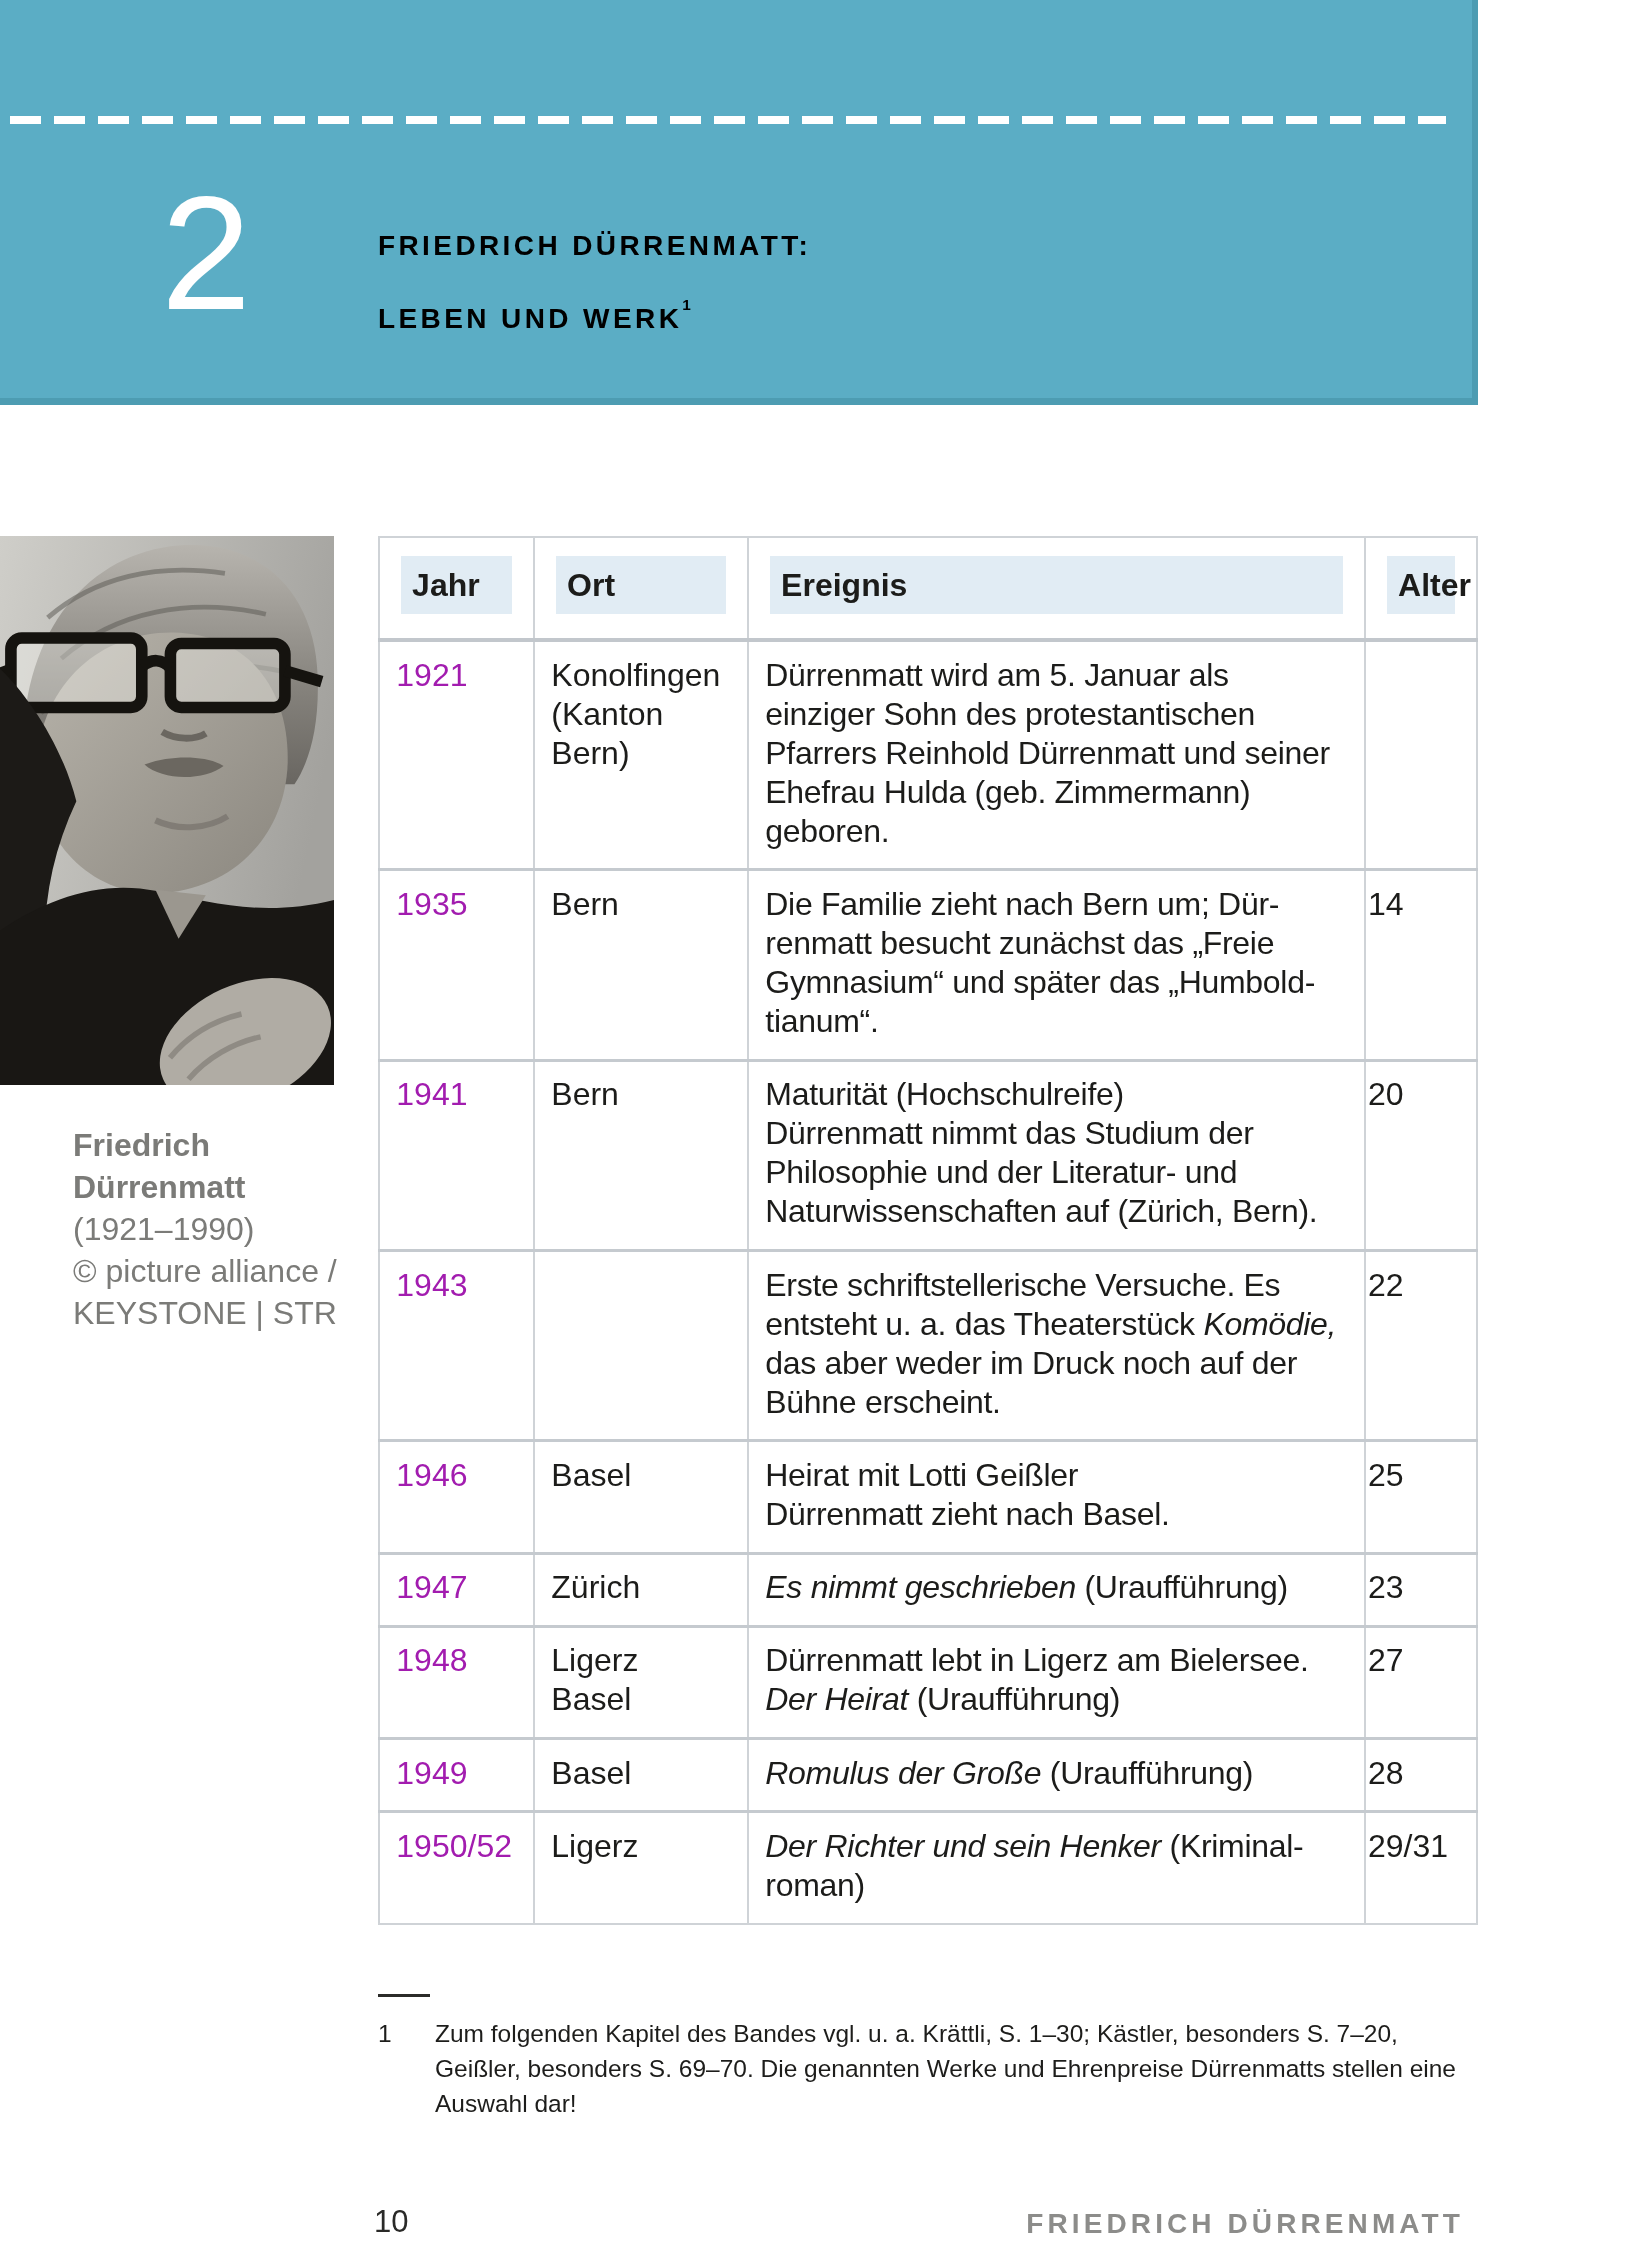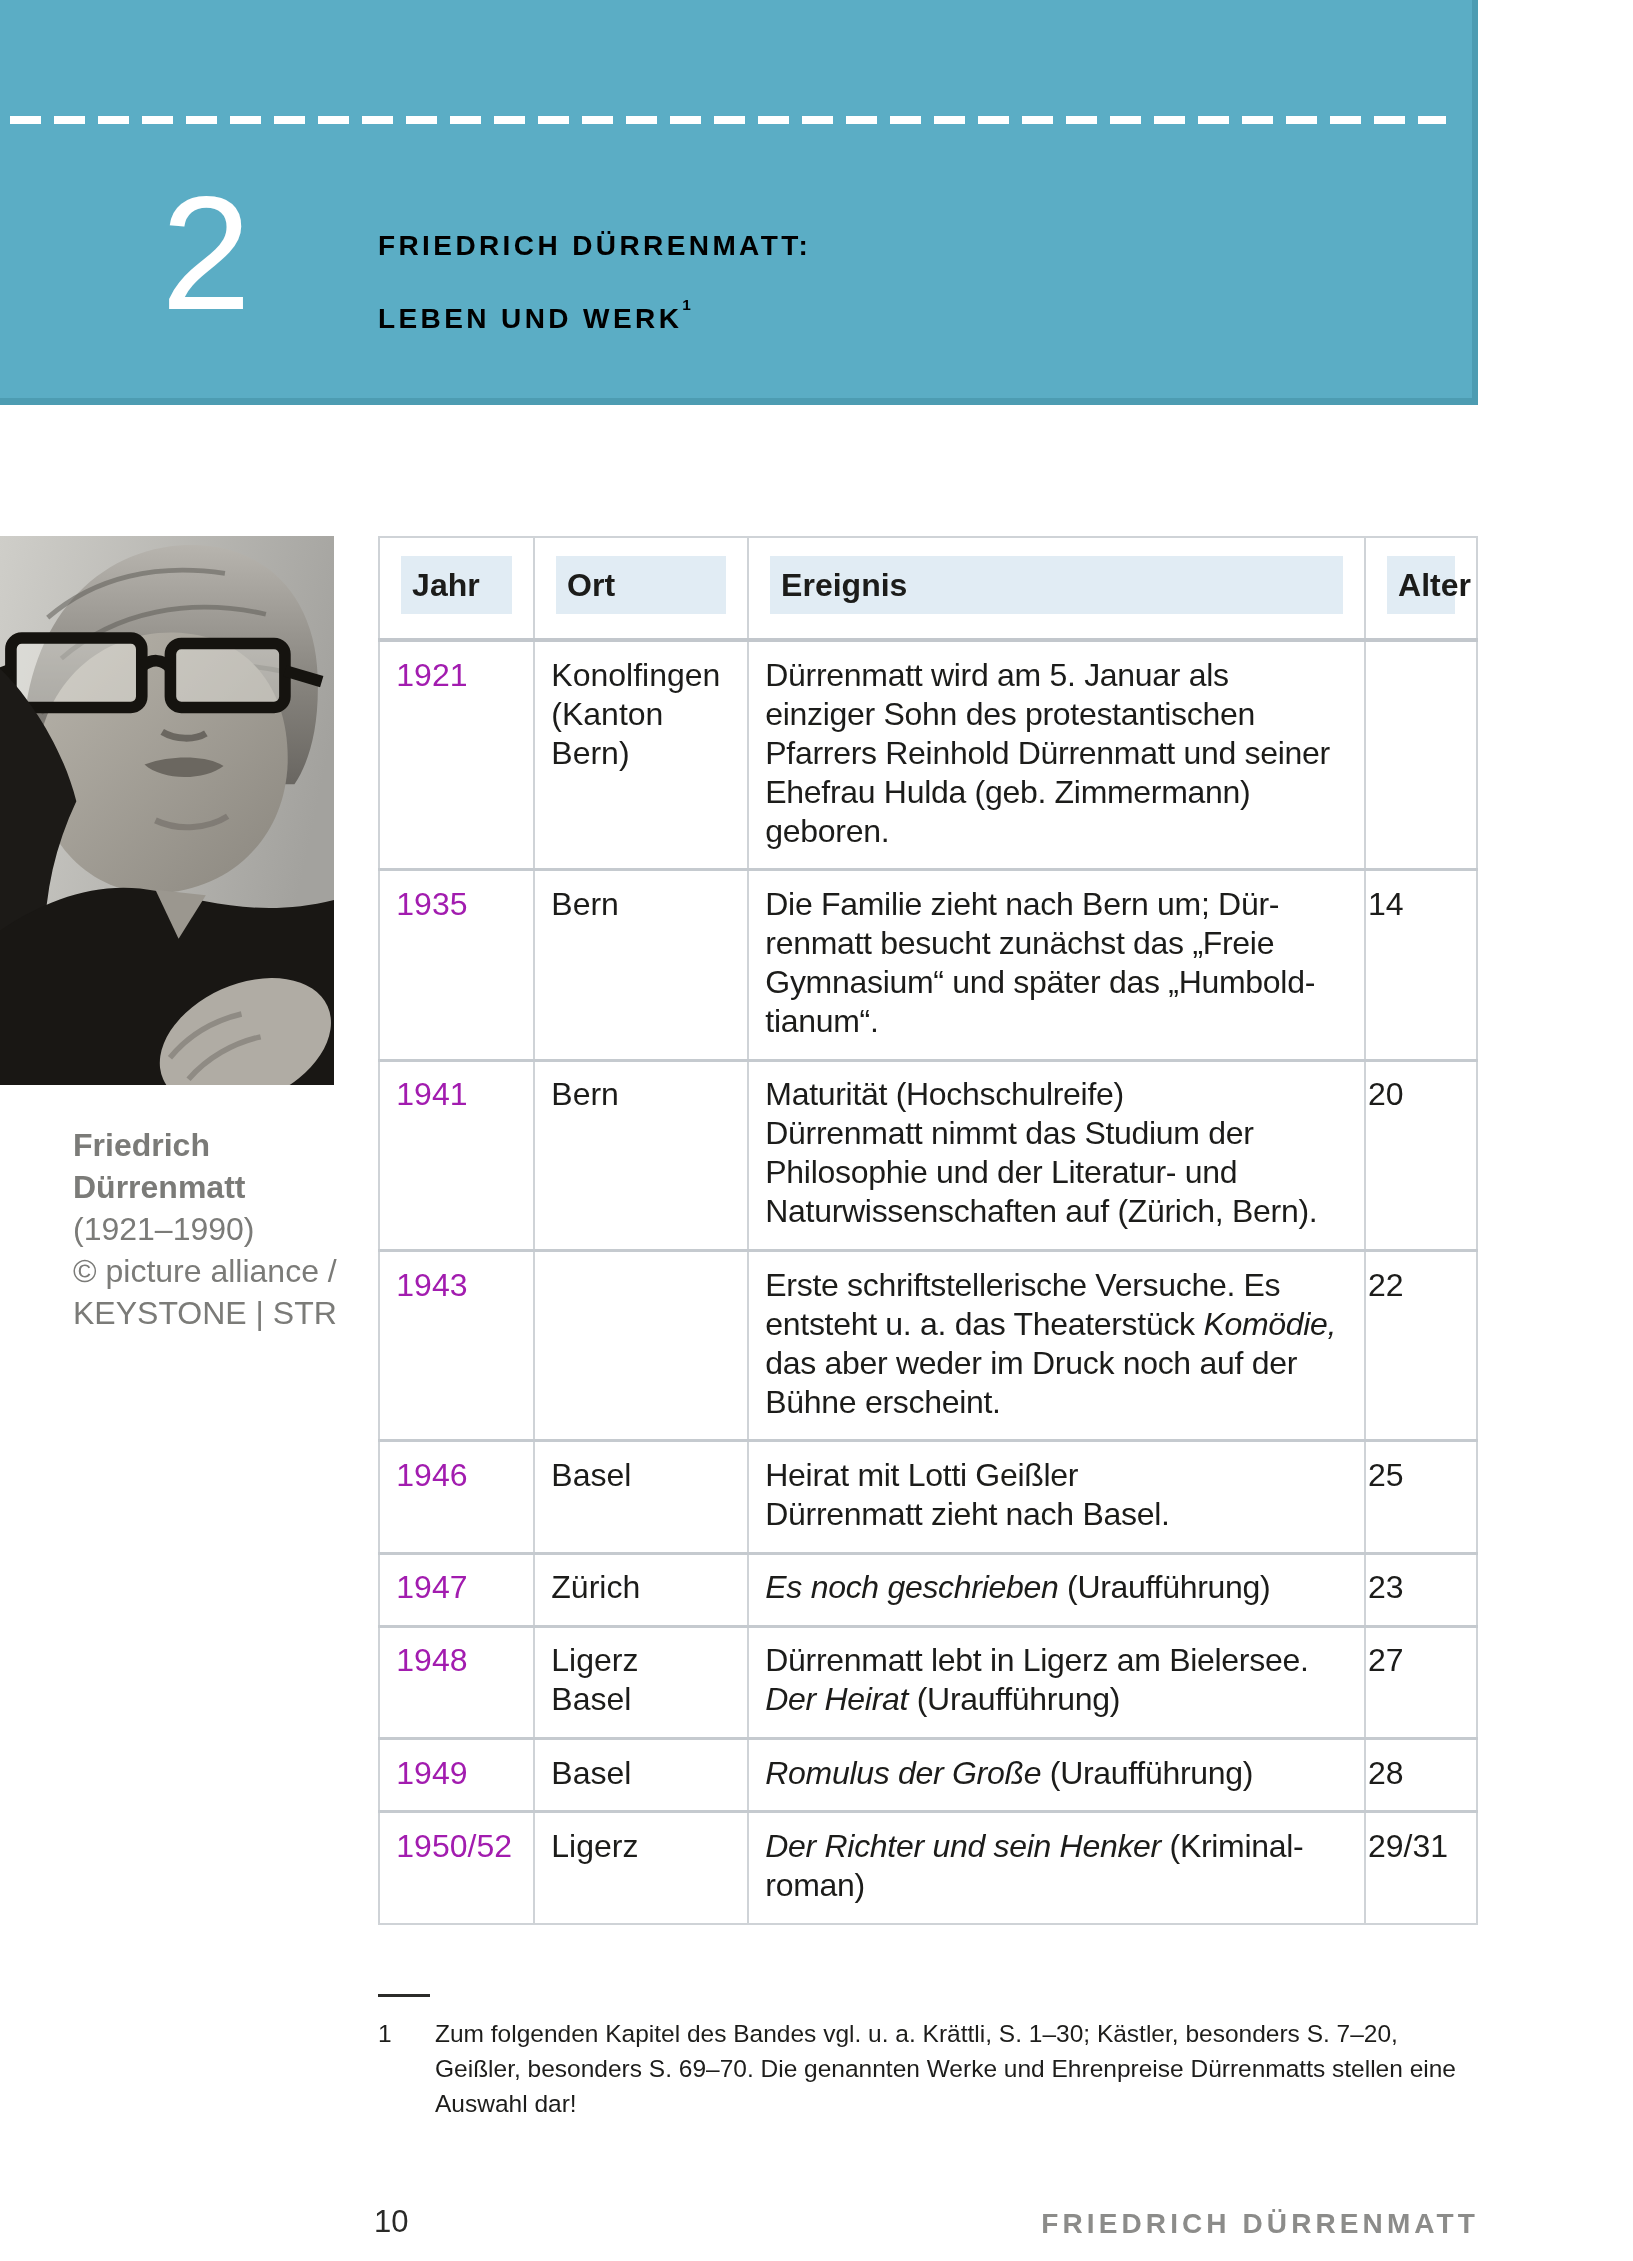--- a/index.html
+++ b/index.html
@@ -58,21 +58,21 @@
 
   
   .footnote-rule { position:absolute; left:378px; top:1994px; width:52px; height:3.4px; background:#2b2b29; }
   .footnote { position:absolute; left:378px; top:2016px; width:1100px;
     font-size:24.5px; line-height:35px; color:#1d1d1b; }
   .footnote .fn-num { position:absolute; left:0; top:0; }
   .footnote .fn-text { display:block; margin-left:57px; }
 
   
   .page-number { position:absolute; left:374px; top:2204px; font-size:31px; color:#2a2a28; }
-  .running-footer { position:absolute; right:155px; top:2208px; font-size:28px; font-weight:700;
+  .running-footer { position:absolute; right:170px; top:2208px; font-size:28px; font-weight:700;
     letter-spacing:4.1px; color:#8c8c8a; white-space:nowrap; }
 </style>
 </head>
 <body>
 
 <div class="page">
 
   <header class="chapter-band">
     <div class="dashed-rule"></div>
     <div class="chapter-number">2</div>
@@ -208,21 +208,21 @@
         <tr>
           <td class="c-jahr">1946</td>
           <td class="c-ort">Basel</td>
           <td class="c-ereignis"><span class="">Heirat mit Lotti Geißler
 Dürrenmatt zieht nach Basel.</span></td>
           <td class="c-alter">25</td>
         </tr>
         <tr>
           <td class="c-jahr">1947</td>
           <td class="c-ort">Zürich</td>
-          <td class="c-ereignis"><span class="seg-i">Es noch geschrieben</span><span class=""> (Uraufführung)</span></td>
+          <td class="c-ereignis"><span class="seg-i">Es nimmt geschrieben</span><span class=""> (Uraufführung)</span></td>
           <td class="c-alter">23</td>
         </tr>
         <tr>
           <td class="c-jahr">1948</td>
           <td class="c-ort">Ligerz
 Basel</td>
           <td class="c-ereignis"><span class="">Dürrenmatt lebt in Ligerz am Bielersee.
 </span><span class="seg-i">Der Heirat</span><span class=""> (Uraufführung)</span></td>
           <td class="c-alter">27</td>
         </tr>

